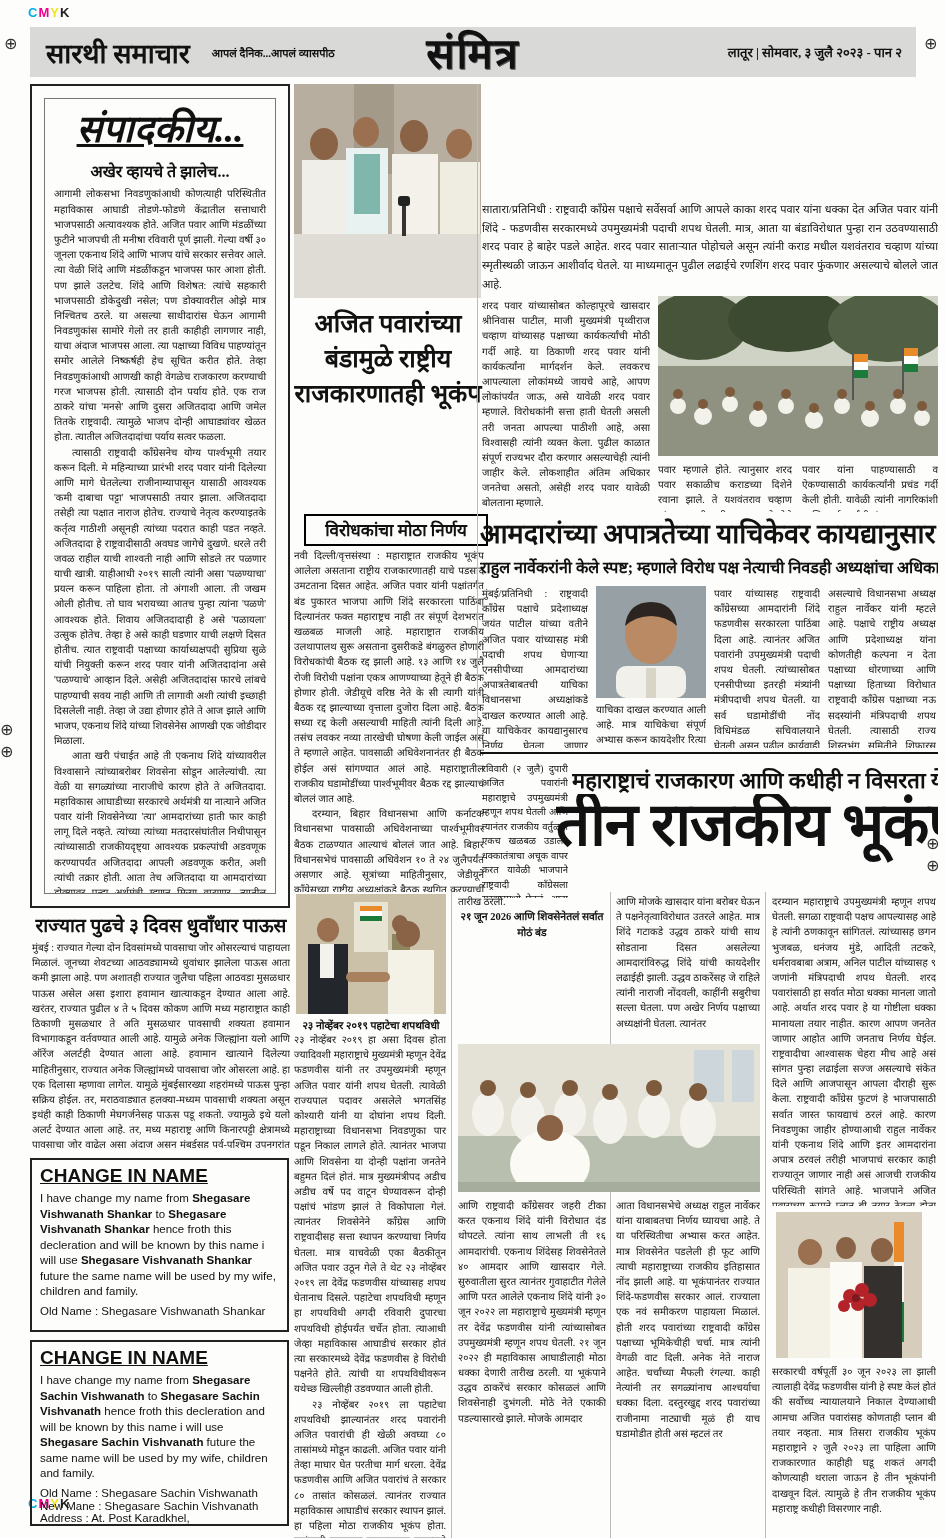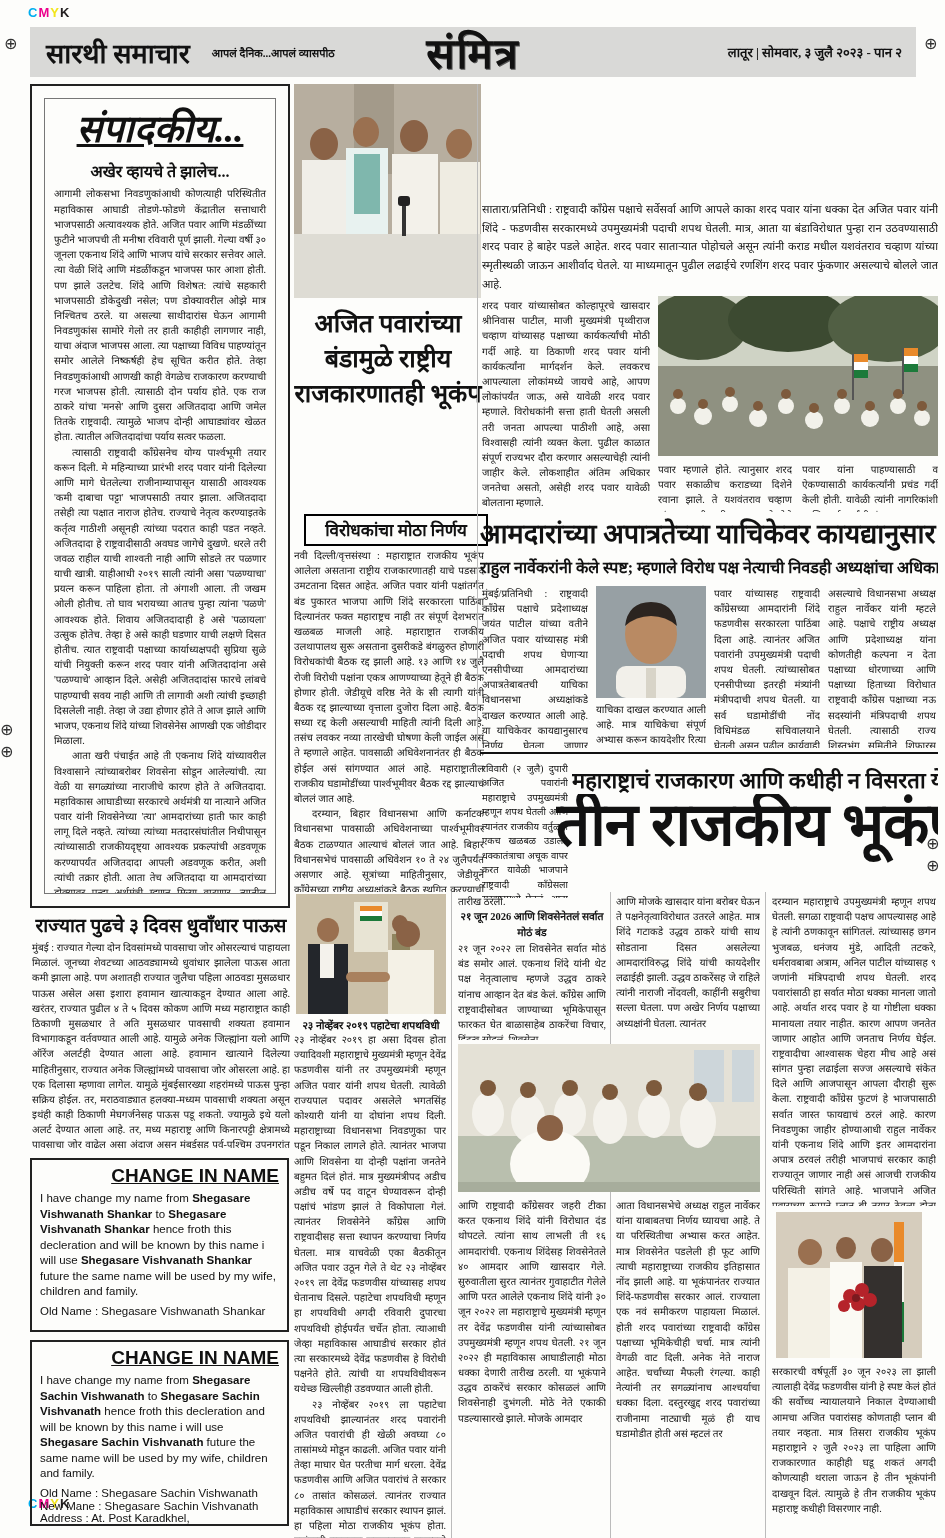--- a/index.html
+++ b/index.html
@@ -51,21 +51,21 @@
   .narv-sub { font-size:16px; font-weight:bold; text-align:center; white-space:nowrap; overflow:hidden; }
 
   .quake-kicker { font-size:22px; font-weight:bold; text-align:center; white-space:nowrap; overflow:hidden; }
   .quake-hl { font-size:60px; font-weight:900; text-align:center; line-height:1.05;
               letter-spacing:-1px; white-space:nowrap; overflow:hidden; }
 
   .crosshead { font-size:10.5px; font-weight:bold; text-align:center; }
   .rain-hl { font-size:19px; font-weight:bold; text-align:center; white-space:nowrap; overflow:hidden; }
 
   .notice { border:2px solid #222; padding:5px 8px; font-family:"Liberation Sans", sans-serif; overflow:hidden; }
-  .notice-title { font-size:19px; font-weight:bold; text-align:right; text-decoration:underline; margin-bottom:4px; }
+  .notice-title { font-size:19px; font-weight:bold; text-align:left; text-decoration:underline; margin-bottom:4px; }
   .notice-body { font-size:11.5px; line-height:1.35; }
   .notice-body .b { font-weight:bold; }
   .notice-kv { font-size:11.5px; margin-top:5px; }
   .notice-addr { font-size:11.5px; }
 
   .clip { overflow:hidden; }
   .photo { background:#b5b0a6; overflow:hidden; }
   .photo svg { display:block; width:100%; height:100%; }
   .vrule { width:1px; background:#bbb; }
   .hrule { background:#111; }
@@ -263,21 +263,20 @@
   </div>
   <div class="abs crosshead" style="left:294px; top:1018px; width:154px;">२३ नोव्हेंबर २०१९ पहाटेचा शपथविधी</div>
   <div class="abs bodytext clip" style="left:294px; top:1032px; width:152px; height:506px;">
     <p>२३ नोव्हेंबर २०१९ हा असा दिवस होता ज्यादिवशी महाराष्ट्राचे मुख्यमंत्री म्हणून देवेंद्र फडणवीस यांनी तर उपमुख्यमंत्री म्हणून अजित पवार यांनी शपथ घेतली. त्यावेळी राज्यपाल पदावर असलेले भगतसिंह कोश्यारी यांनी या दोघांना शपथ दिली. महाराष्ट्राच्या विधानसभा निवडणुका पार पडून निकाल लागले होते. त्यानंतर भाजपा आणि शिवसेना या दोन्ही पक्षांना जनतेने बहुमत दिलं होतं. मात्र मुख्यमंत्रीपद अडीच अडीच वर्षे पद वाटून घेण्यावरून दोन्ही पक्षांचं भांडण झालं ते विकोपाला गेलं. त्यानंतर शिवसेनेने काँग्रेस आणि राष्ट्रवादीसह सत्ता स्थापन करण्याचा निर्णय घेतला. मात्र याचवेळी एका बैठकीतून अजित पवार उठून गेले ते थेट २३ नोव्हेंबर २०१९ ला देवेंद्र फडणवीस यांच्यासह शपथ घेतानाच दिसले. पहाटेचा शपथविधी म्हणून हा शपथविधी अगदी रविवारी दुपारचा शपथविधी होईपर्यंत चर्चेत होता. त्याआधी जेव्हा महाविकास आघाडीचं सरकार होतं त्या सरकारमध्ये देवेंद्र फडणवीस हे विरोधी पक्षनेते होते. त्यांची या शपथविधीवरून यथेच्छ खिल्लीही उडवण्यात आली होती.</p>
     <p>२३ नोव्हेंबर २०१९ ला पहाटेचा शपथविधी झाल्यानंतर शरद पवारांनी अजित पवारांची ही खेळी अवघ्या ८० तासांमध्ये मोडून काढली. अजित पवार यांनी तेव्हा माघार घेत परतीचा मार्ग धरला. देवेंद्र फडणवीस आणि अजित पवारांचं ते सरकार ८० तासांत कोसळलं. त्यानंतर राज्यात महाविकास आघाडीचं सरकार स्थापन झालं. हा पहिला मोठा राजकीय भूकंप होता. यानंतरही राज्याच्या राजकारणात सातत्याने भूकंप होत राहिले. त्यानंतर जे घडलं ते सगळं महाराष्ट्रानं पाहिलं. २१ जून २०२२ ही महाराष्ट्राच्या दुसऱ्या राजकीय भूकंपाची</p>
   </div>
 
   <div class="abs bodytext clip" style="left:458px; top:894px; width:148px; height:146px;">
     <p>तारीख ठरली.</p>
     <p class="crosshead" style="text-indent:0;">२१ जून 2026 आणि शिवसेनेतलं सर्वात मोठं बंड</p>
-    <p style="text-indent:0;">२१ जून २०२२ ला शिवसेनेत सर्वात मोठं बंड समोर आलं. एकनाथ शिंदे यांनी थेट पक्ष नेतृत्वालाच म्हणजे उद्धव ठाकरे यांनाच आव्हान देत बंड केलं. काँग्रेस आणि राष्ट्रवादीसोबत जाण्याच्या भूमिकेपासून फारकत घेत बाळासाहेब ठाकरेंचा विचार, हिंदुत्व सोडलं, शिवसेना</p>
   </div>
   <div class="abs bodytext clip" style="left:616px; top:894px; width:144px; height:146px;">
     <p>आणि मोजके खासदार यांना बरोबर घेऊन ते पक्षनेतृत्वाविरोधात उतरले आहेत. मात्र शिंदे गटाकडे उद्धव ठाकरे यांची साथ सोडताना दिसत असलेल्या आमदारांविरुद्ध शिंदे यांची कायदेशीर लढाईही झाली. उद्धव ठाकरेंसह जे राहिले त्यांनी नाराजी नोंदवली, काहींनी सबुरीचा सल्ला घेतला. पण अखेर निर्णय पक्षाच्या अध्यक्षांनी घेतला. त्यानंतर</p>
   </div>
 
   <div class="abs photo" style="left:458px; top:1044px; width:302px; height:148px;">
     <svg viewBox="0 0 302 148" preserveAspectRatio="none">
       <rect width="302" height="148" fill="#e4e1d6"></rect>
       <rect y="92" width="302" height="56" fill="#b9bfae"></rect>
       <rect x="236" y="6" width="30" height="52" fill="#cdd6da"></rect>

